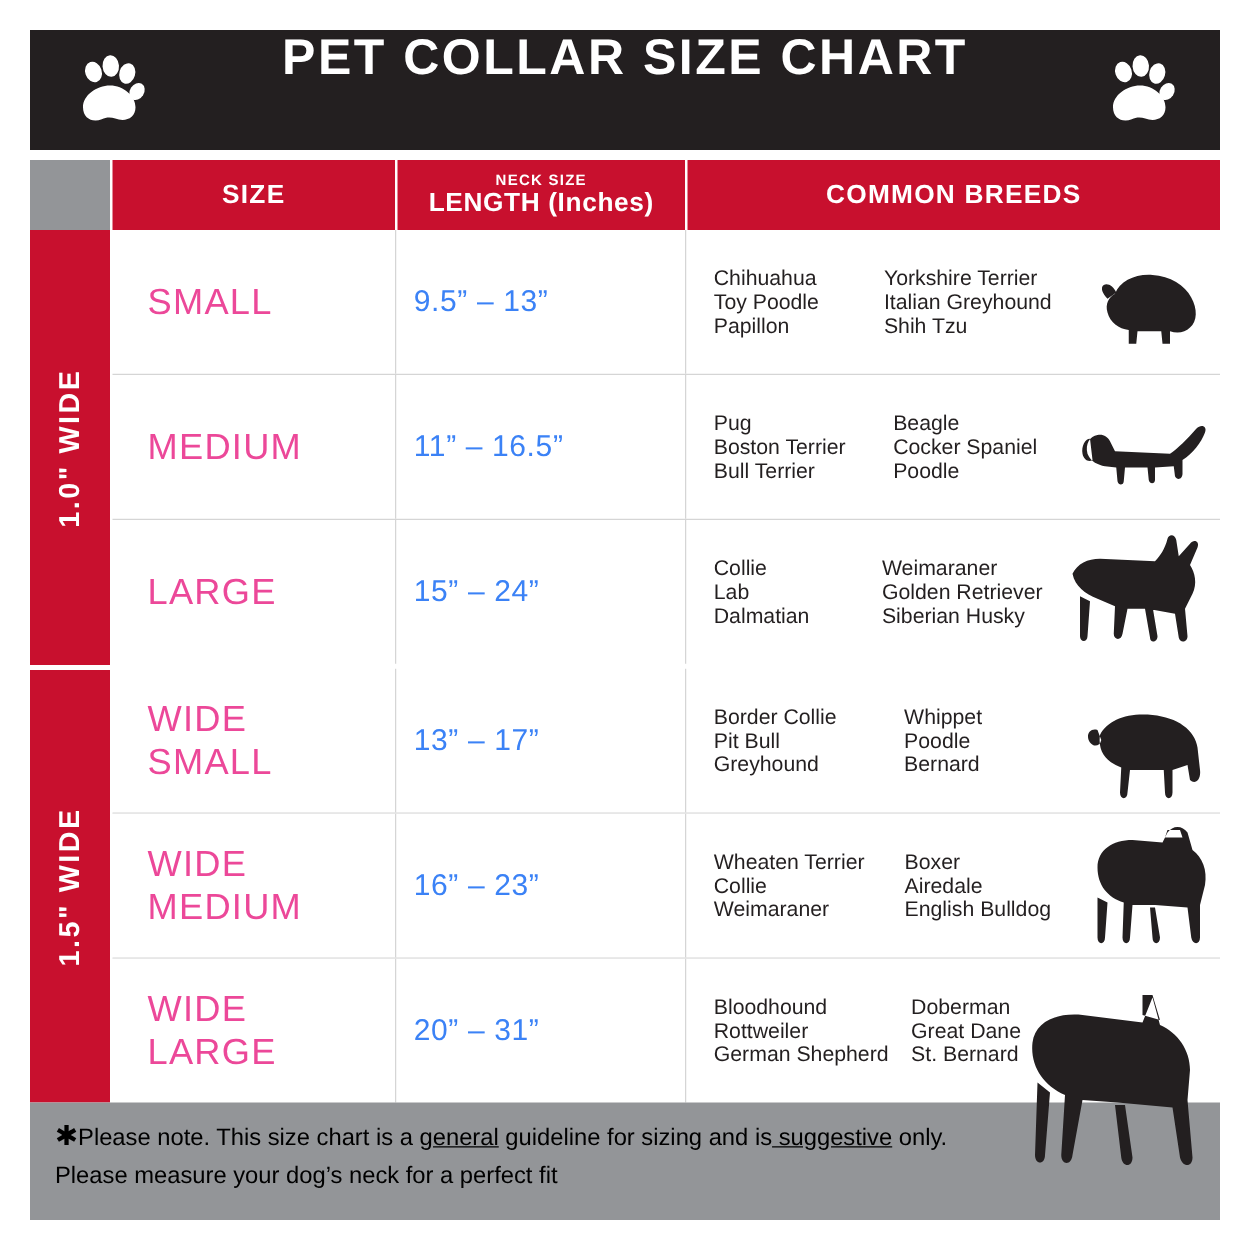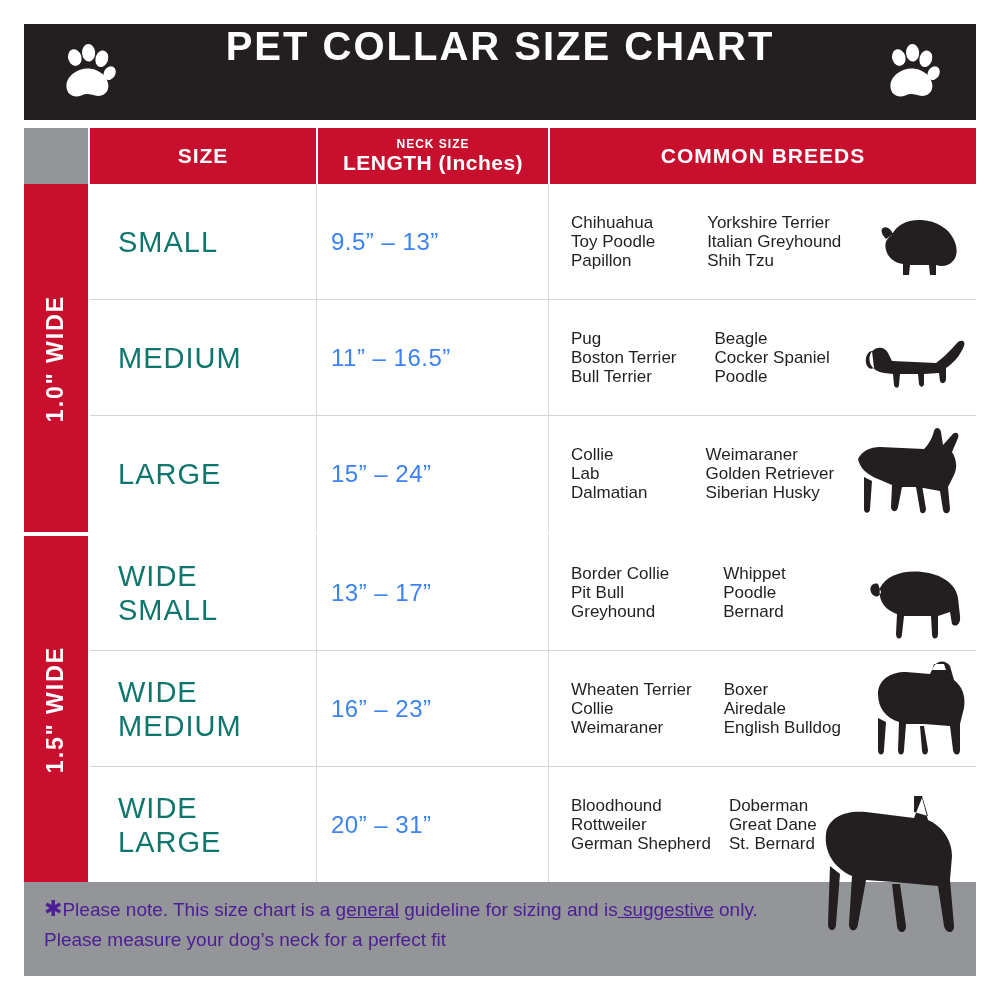--- a/index.html
+++ b/index.html
@@ -83,21 +83,21 @@
     border-bottom:1px solid #d5d5d5;
   }
   .row.group-end { border-bottom:4px solid #ffffff; }
   .row.last { border-bottom:none; }
   .cell-size {
     width:226px;
     display:flex; align-items:center;
     padding-left:28px;
   }
   .size-label {
-    font-size:29px; color:#0f766e; letter-spacing:1px; line-height:34px;
+    font-size:29px; color:#ec4899; letter-spacing:1px; line-height:34px;
     white-space:pre-line;
   }
   .cell-length {
     width:232px;
     display:flex; align-items:center;
     padding-left:14px;
     border-left:1px solid #d5d5d5;
   }
   .length-label { font-size:24px; color:#3b82f6; letter-spacing:0.5px; }
   .cell-breeds {
@@ -114,21 +114,21 @@
   .silhouette {
     position:absolute; right:6px; bottom:0;
     display:flex; align-items:flex-end; justify-content:flex-end;
     pointer-events:none;
   }
 
   
   .footnote {
     position:absolute; left:24px; top:882px; width:952px; height:94px;
     background:#939598;
-    color:#4c1d95;
+    color:#000000;
     padding:12px 16px 0 20px;
     font-size:19px; line-height:30px;
   }
   .footnote u { text-decoration:underline; }
   .ast { font-size:22px; }
 </style>
 </head>
 <body>
 
 <div id="chart">

